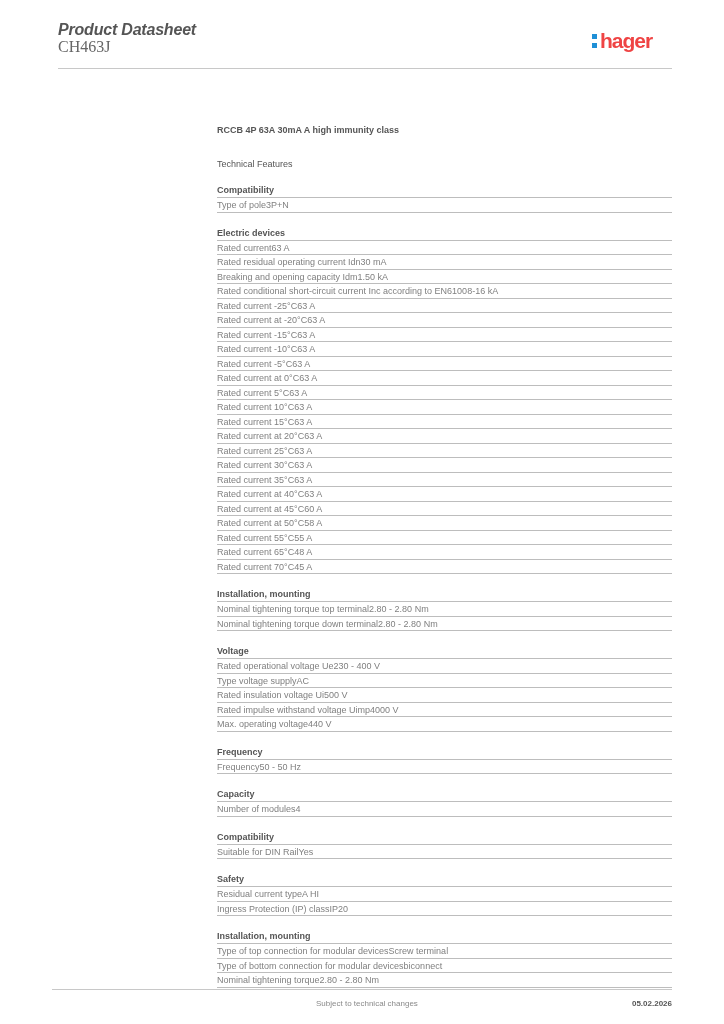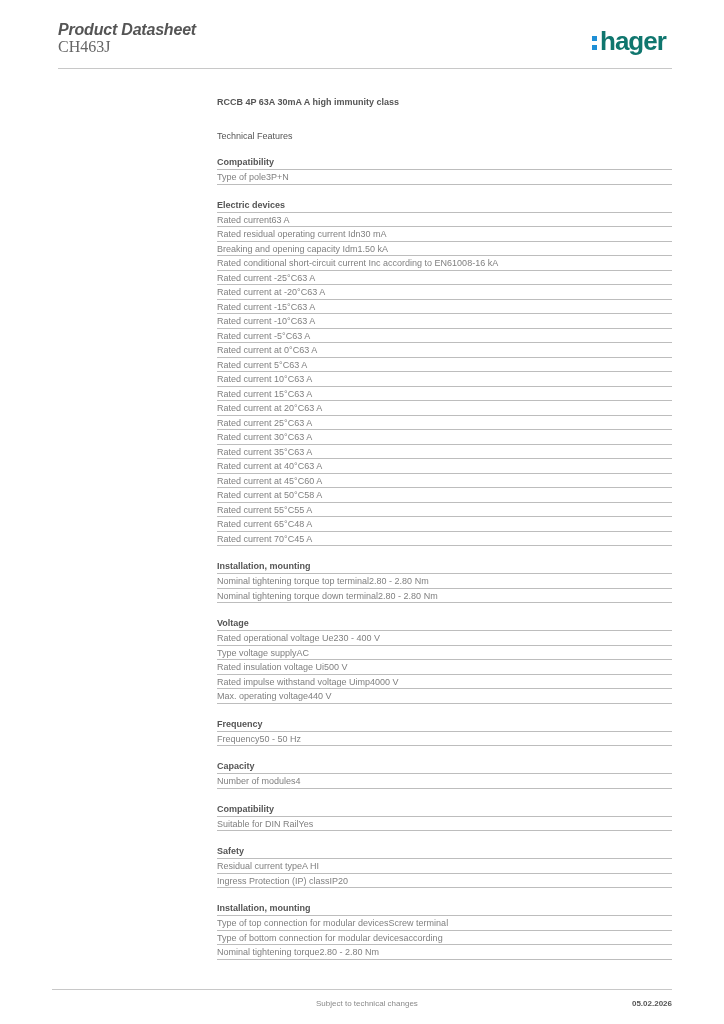--- a/index.html
+++ b/index.html
@@ -1,27 +1,27 @@
 <!DOCTYPE html>
 <html><head>
 <meta charset="utf-8">
 <style>
   html, body { margin: 0; padding: 0; background: #ffffff; }
   body { width: 724px; height: 1024px; position: relative; overflow: hidden;
          font-family: "Liberation Sans", sans-serif; color: #6f6f6f; }
   .hdr-title { position: absolute; left: 58px; top: 21px; font-size: 16px; font-weight: bold; color: #555555; letter-spacing: -0.2px; font-style: italic; }
   .hdr-code { position: absolute; left: 58px; top: 38px; font-size: 16px; color: #666666; font-family: Liberation Serif, serif; }
-  .logo { position: absolute; left: 592px; top: 26px; font-size: 26px; font-weight: bold; color: #0f766e; letter-spacing: -1px; line-height: 30px; }
+  .logo { position: absolute; left: 592px; top: 26px; font-size: 21px; font-weight: bold; color: #ef4444; letter-spacing: -1px; line-height: 30px; }
   .logo .dots { display: inline-block; width: 6px; height: 18px; position: relative; margin-right: 2px; vertical-align: -1px; }
   .logo .dots::before, .logo .dots::after { content: ""; position: absolute; left: 0; width: 5px; height: 5px; background: #1e8fd6; }
   .logo .dots::before { top: 3px; }
   .logo .dots::after { top: 12px; }
   .hdr-rule { position: absolute; left: 58px; top: 68px; width: 614px; height: 1px; background: #c8c8c8; }
   .content { position: absolute; left: 217px; top: 96px; width: 455px; }
-  .product { font-size: 9px; font-weight: bold; color: #555555; height: 12px; line-height: 12px; }
+  .product { font-size: 9px; font-weight: bold; color: #555555; height: 12px; line-height: 12px; margin-top: 28px; }
   .tf { font-size: 9px; font-weight: normal; color: #555555; margin-top: 22px; height: 12px; line-height: 12px; }
   .section { margin-top: 14px; }
   .section:first-of-type { margin-top: 14px; }
   .sec-title { font-size: 9px; font-weight: bold; color: #555555; height: 13px; line-height: 13px; border-bottom: 1px solid #bdbdbd; }
   .row { display: flex; font-size: 9px; color: #808080; height: 13.5px; line-height: 14px; border-bottom: 1px solid #bdbdbd; }
   .row .v { text-align: right; }
   .ftr-rule { position: absolute; left: 52px; top: 989px; width: 620px; height: 1px; background: #c8c8c8; }
   .ftr-note { position: absolute; left: 316px; top: 999px; font-size: 8px; color: #8a8a8a; }
   .ftr-date { position: absolute; right: 52px; top: 999px; font-size: 8px; font-weight: bold; color: #555555; }
 </style>
@@ -210,21 +210,21 @@
         </div>
       </div>
       <div class="section">
         <div class="sec-title">Installation, mounting</div>
         <div class="row">
           <span class="l">Type of top connection for modular devices</span>
           <span class="v">Screw terminal</span>
         </div>
         <div class="row">
           <span class="l">Type of bottom connection for modular devices</span>
-          <span class="v">according</span>
+          <span class="v">biconnect</span>
         </div>
         <div class="row">
           <span class="l">Nominal tightening torque</span>
           <span class="v">2.80 - 2.80 Nm</span>
         </div>
       </div>
     </div>
 </div>
 
 <div class="ftr-rule"></div>

